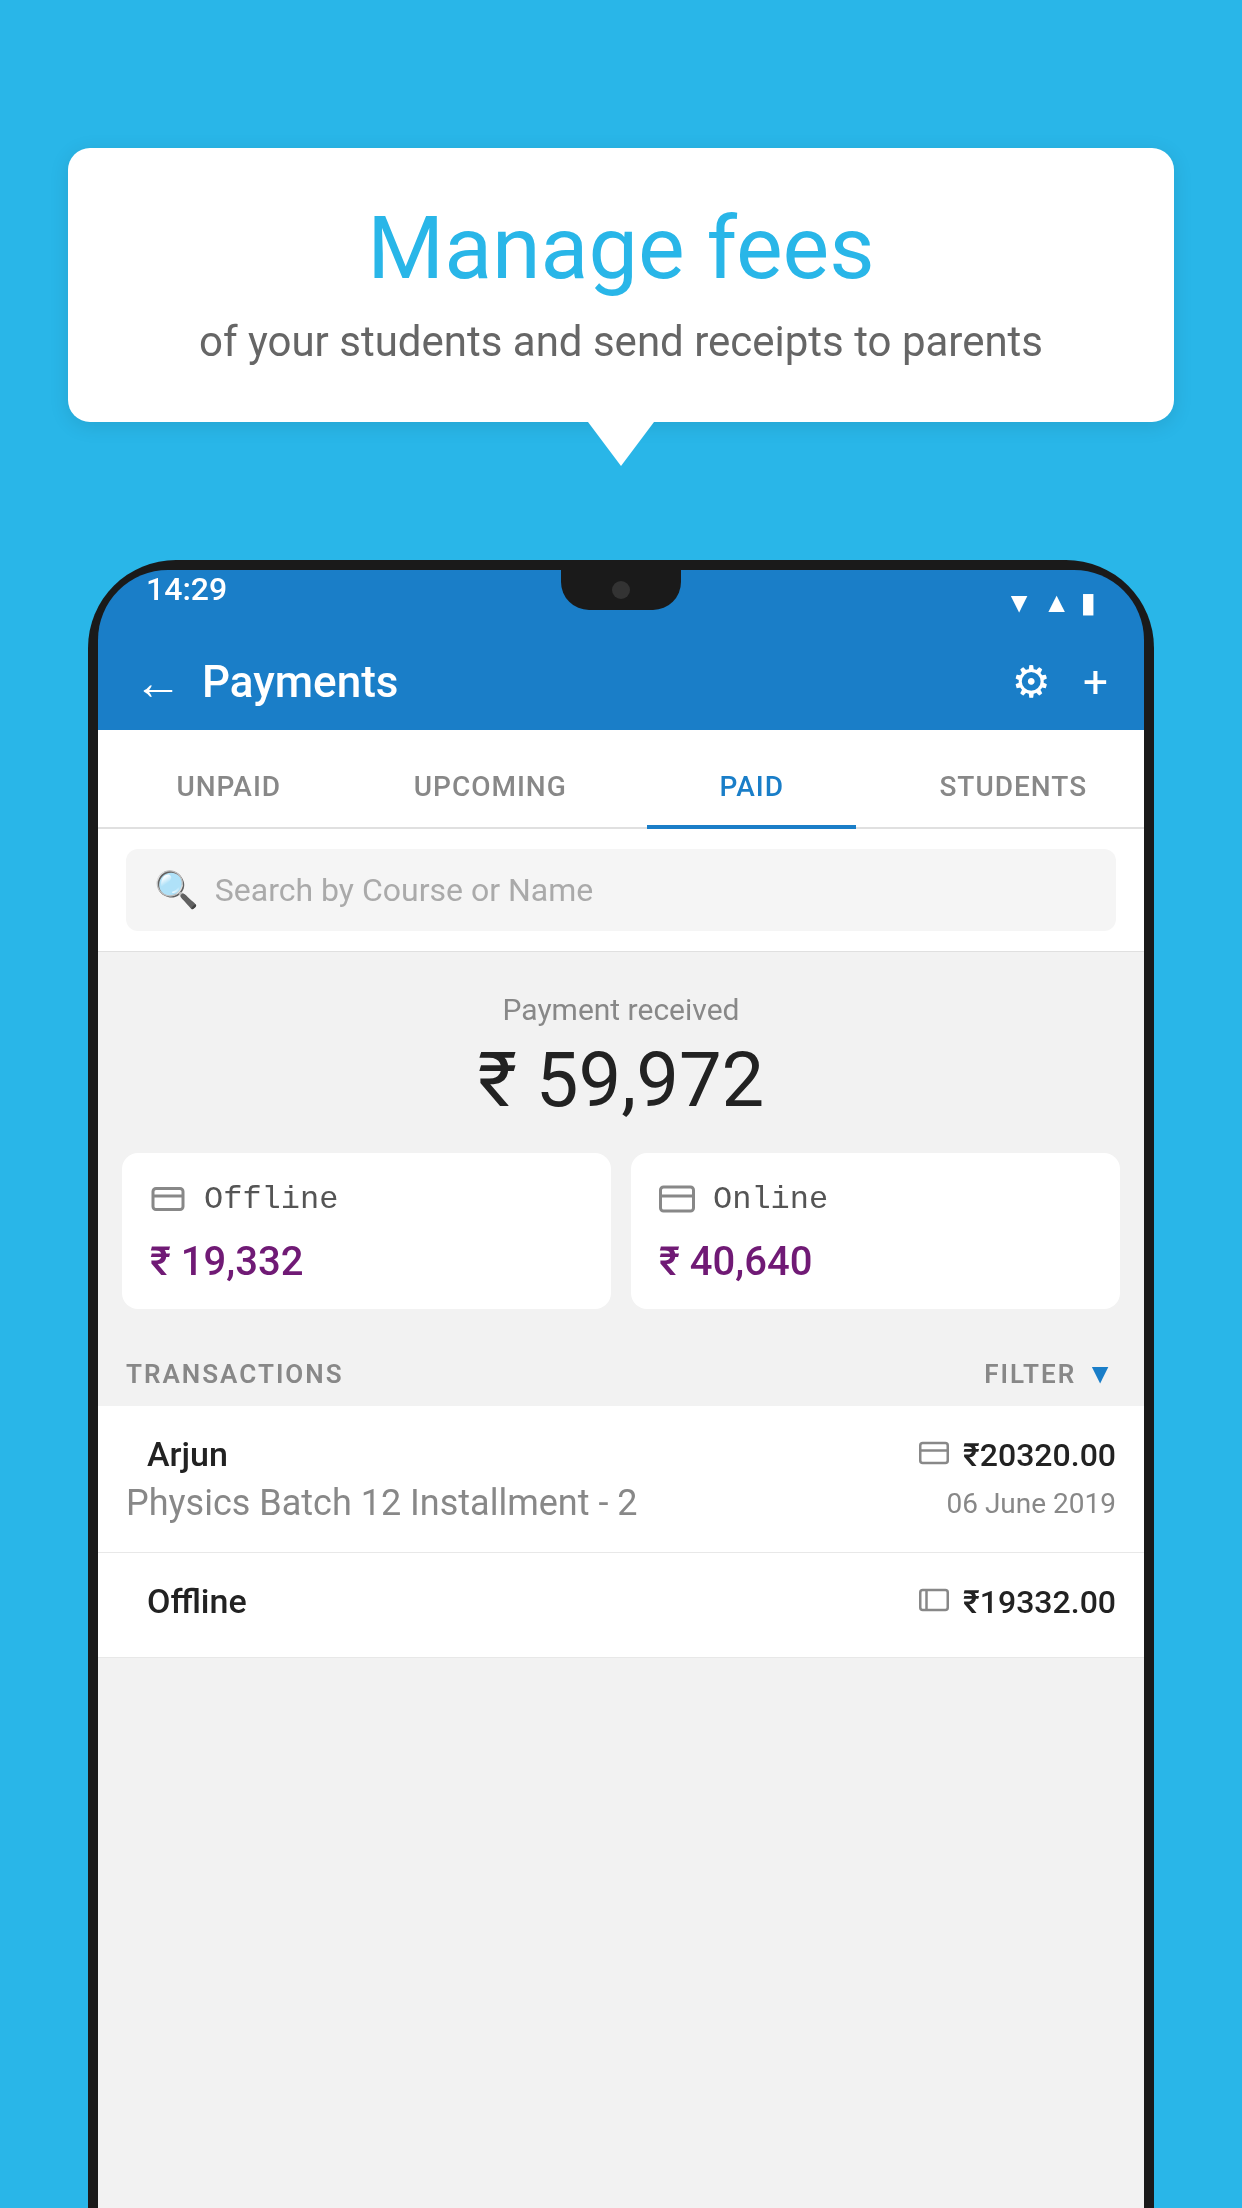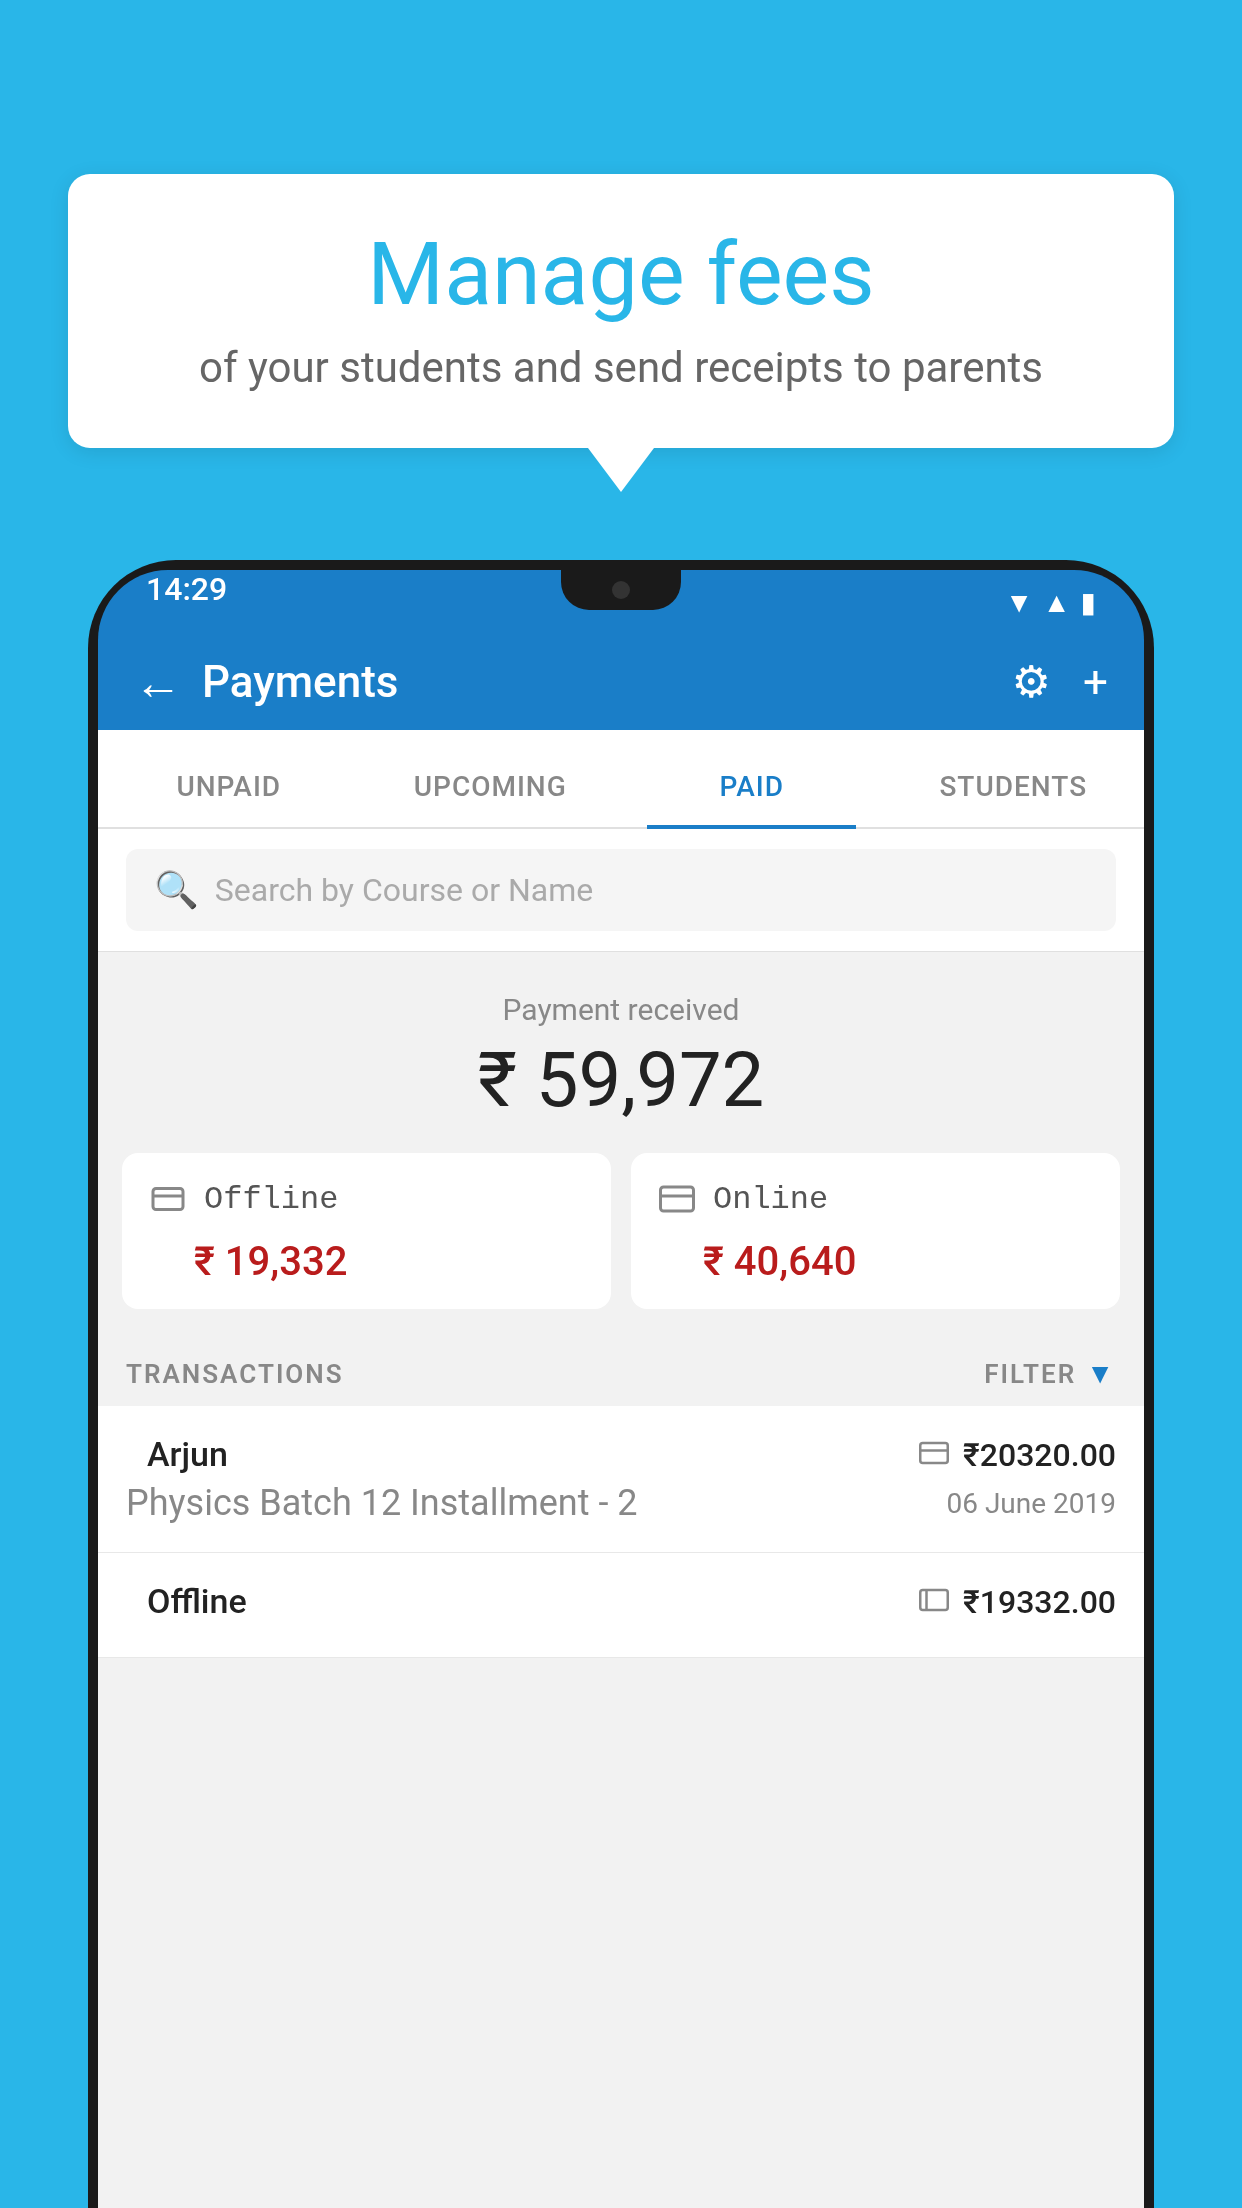--- a/index.html
+++ b/index.html
@@ -12,21 +12,20 @@
       overflow: hidden;
       position: relative;
     }
 
     
     .speech-bubble-container {
       position: absolute;
       top: 148px;
       left: 68px;
       right: 68px;
-      margin-top: 26px;
     }
 
     .speech-bubble {
       background: white;
       border-radius: 22px;
       padding: 52px 60px 56px;
       text-align: center;
       position: relative;
       box-shadow: 0 4px 20px rgba(0,0,0,0.1);
     }
@@ -266,22 +265,21 @@
     }
 
     .card-type {
       font-size: 32px;
       color: #555;
     }
 
     .card-amount {
       font-size: 40px;
       font-weight: 500;
-      color: #b91c1c;
-      margin-left: 44px;
+      color: #701a75;
     }
 
     
     .transactions-header {
       background: #f2f2f2;
       display: flex;
       align-items: center;
       justify-content: space-between;
       padding: 20px 28px 16px;
     }

